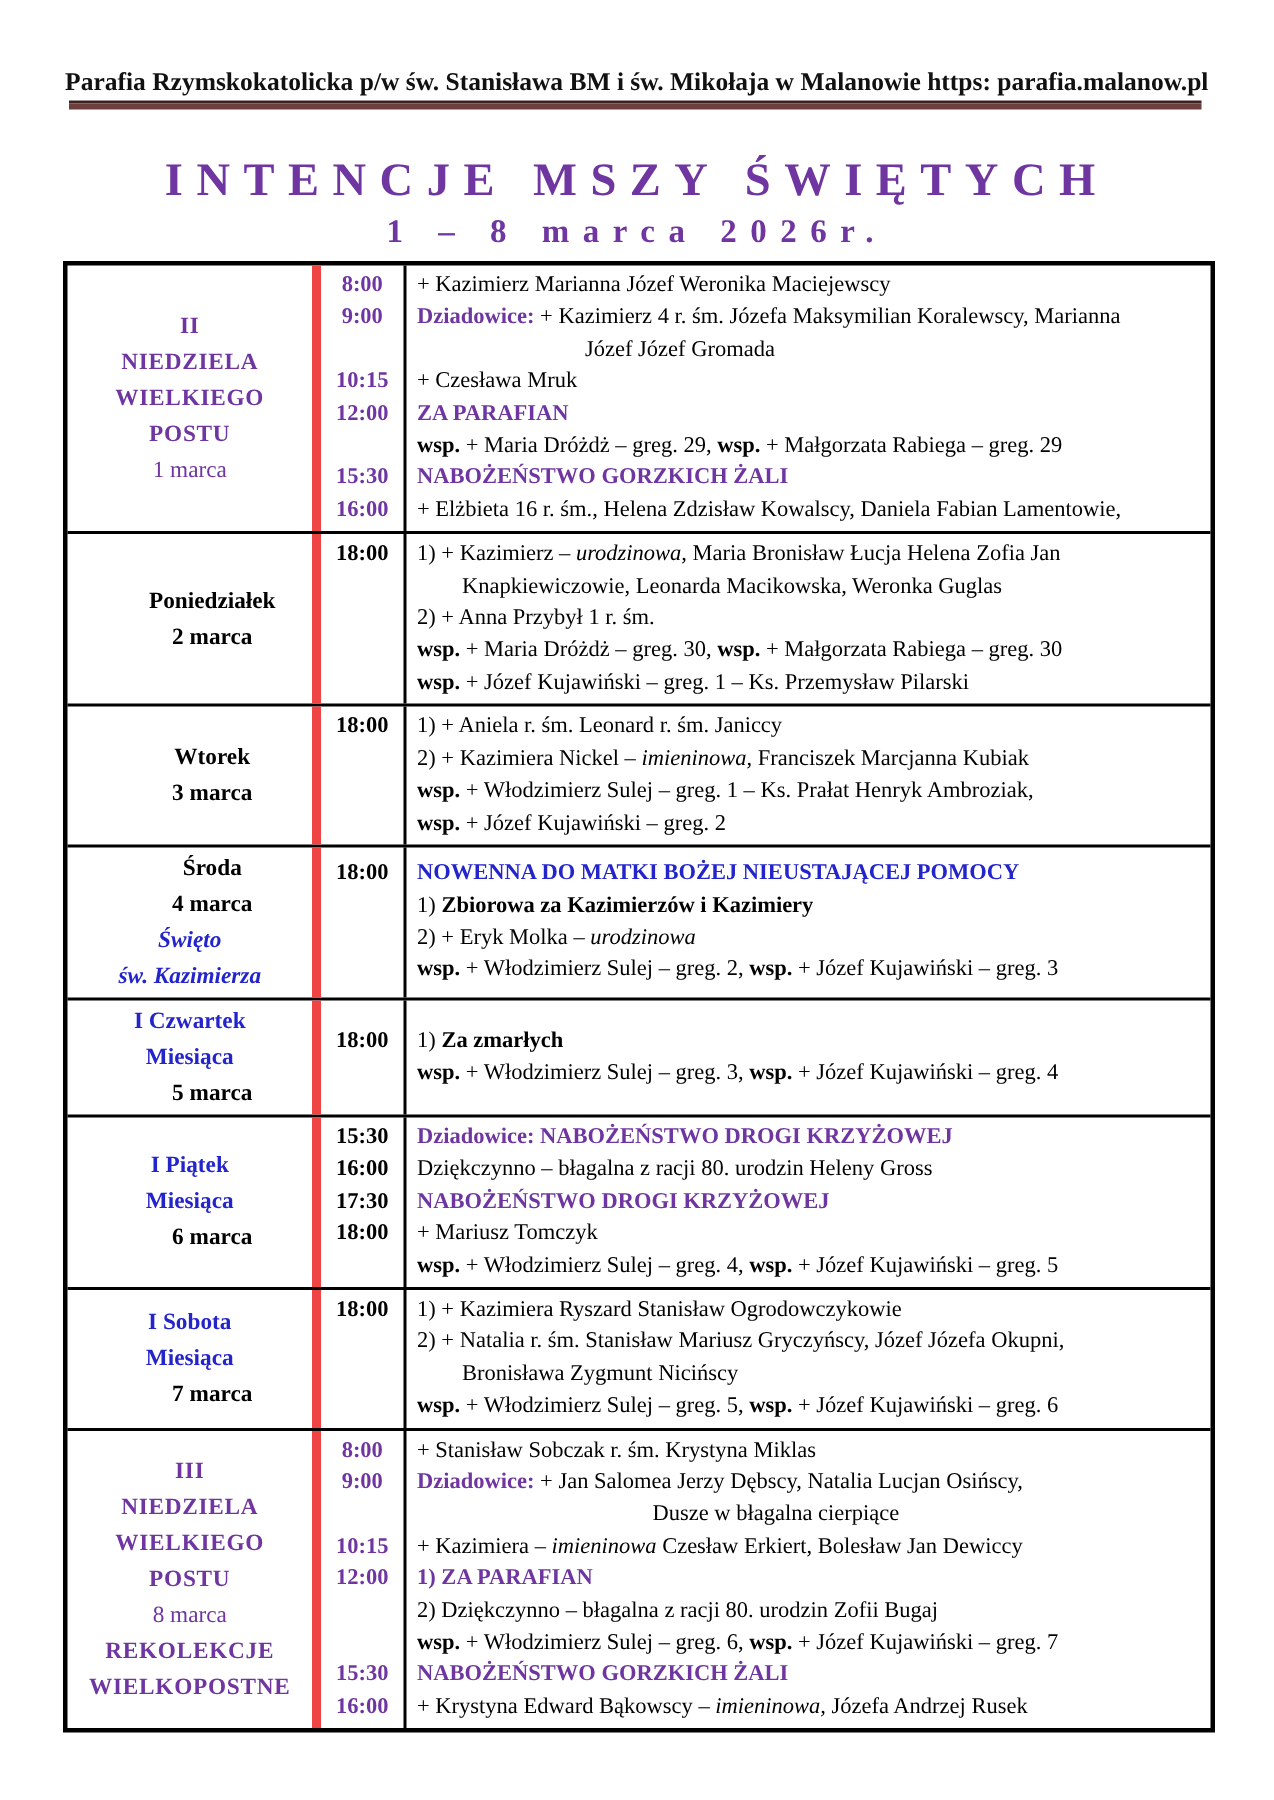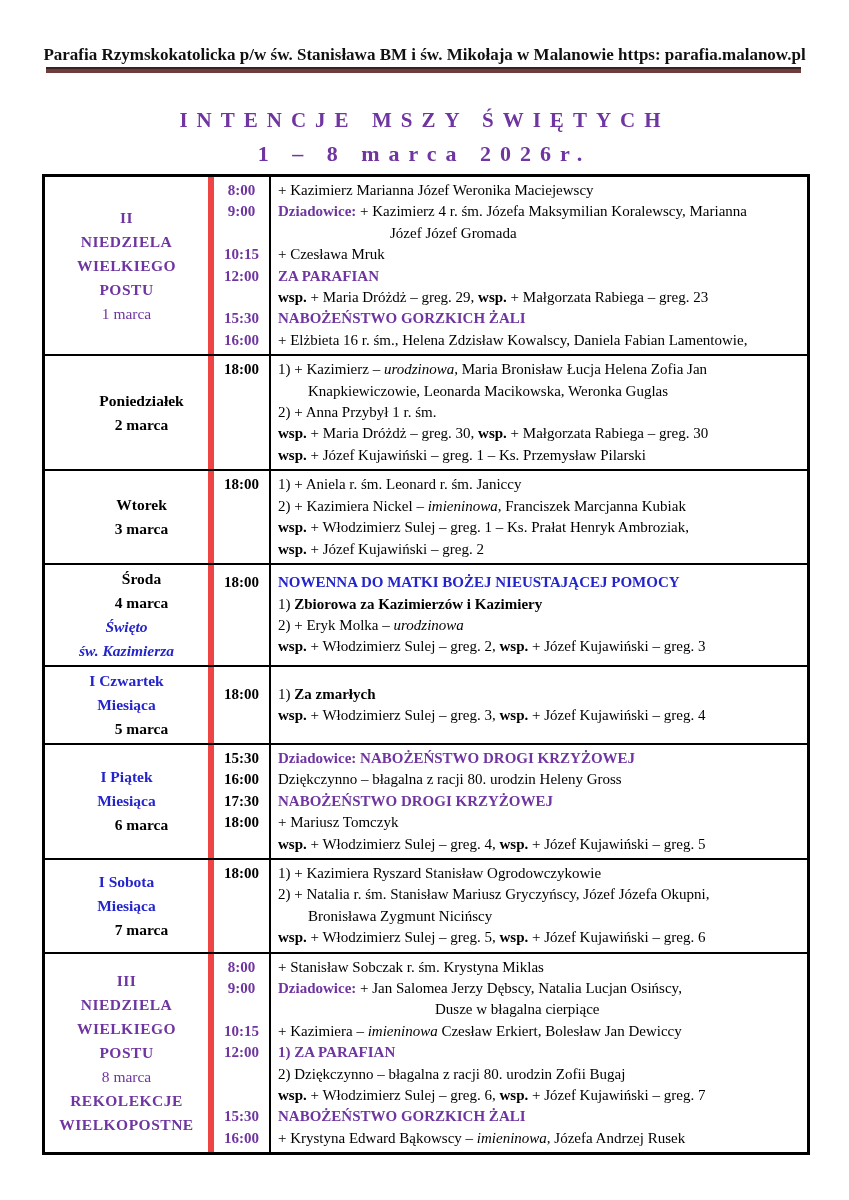--- a/index.html
+++ b/index.html
@@ -13,21 +13,21 @@
     text-align:center;font-weight:bold;font-size:17px;line-height:16px;
     color:#111;
   }
   .divider{
     margin:4px 48px 0 46px;height:0;
     border-top:2px solid #3a2222;
     border-bottom:4px solid #6e3d3d;
   }
   .title-block{margin-top:32px;text-align:center;color:#6f35a0;}
   .title-line1{
-    font-size:21px;font-weight:bold;letter-spacing:9px;line-height:30px;
+    font-size:31px;font-weight:bold;letter-spacing:9px;line-height:30px;
   }
   .title-line2{
     font-size:22px;font-weight:bold;letter-spacing:9px;line-height:26px;margin-top:6px;
   }
   .schedule{
     margin:7px 39px 0 42px;
     border:3px solid #000;
   }
   .t-row{display:flex;border-bottom:2px solid #000;}
   .t-row:last-child{border-bottom:none;}
@@ -97,21 +97,21 @@
           <div class="t-line">
             <div class="time-cell time-purple">10:15</div>
             <div class="content-cell"><span class="sg-n">+ Czesława Mruk</span></div>
           </div>
           <div class="t-line">
             <div class="time-cell time-purple">12:00</div>
             <div class="content-cell"><span class="sg-p">ZA PARAFIAN</span></div>
           </div>
           <div class="t-line">
             <div class="time-cell time-purple"></div>
-            <div class="content-cell"><span class="sg-b">wsp.</span><span class="sg-n"> + Maria Dróżdż – greg. 29, </span><span class="sg-b">wsp.</span><span class="sg-n"> + Małgorzata Rabiega – greg. 23</span></div>
+            <div class="content-cell"><span class="sg-b">wsp.</span><span class="sg-n"> + Maria Dróżdż – greg. 29, </span><span class="sg-b">wsp.</span><span class="sg-n"> + Małgorzata Rabiega – greg. 29</span></div>
           </div>
           <div class="t-line">
             <div class="time-cell time-purple">15:30</div>
             <div class="content-cell"><span class="sg-p">NABOŻEŃSTWO GORZKICH ŻALI</span></div>
           </div>
           <div class="t-line">
             <div class="time-cell time-purple">16:00</div>
             <div class="content-cell"><span class="sg-n">+ Elżbieta 16 r. śm., Helena Zdzisław Kowalscy, Daniela Fabian Lamentowie,</span></div>
           </div>
         </div>

